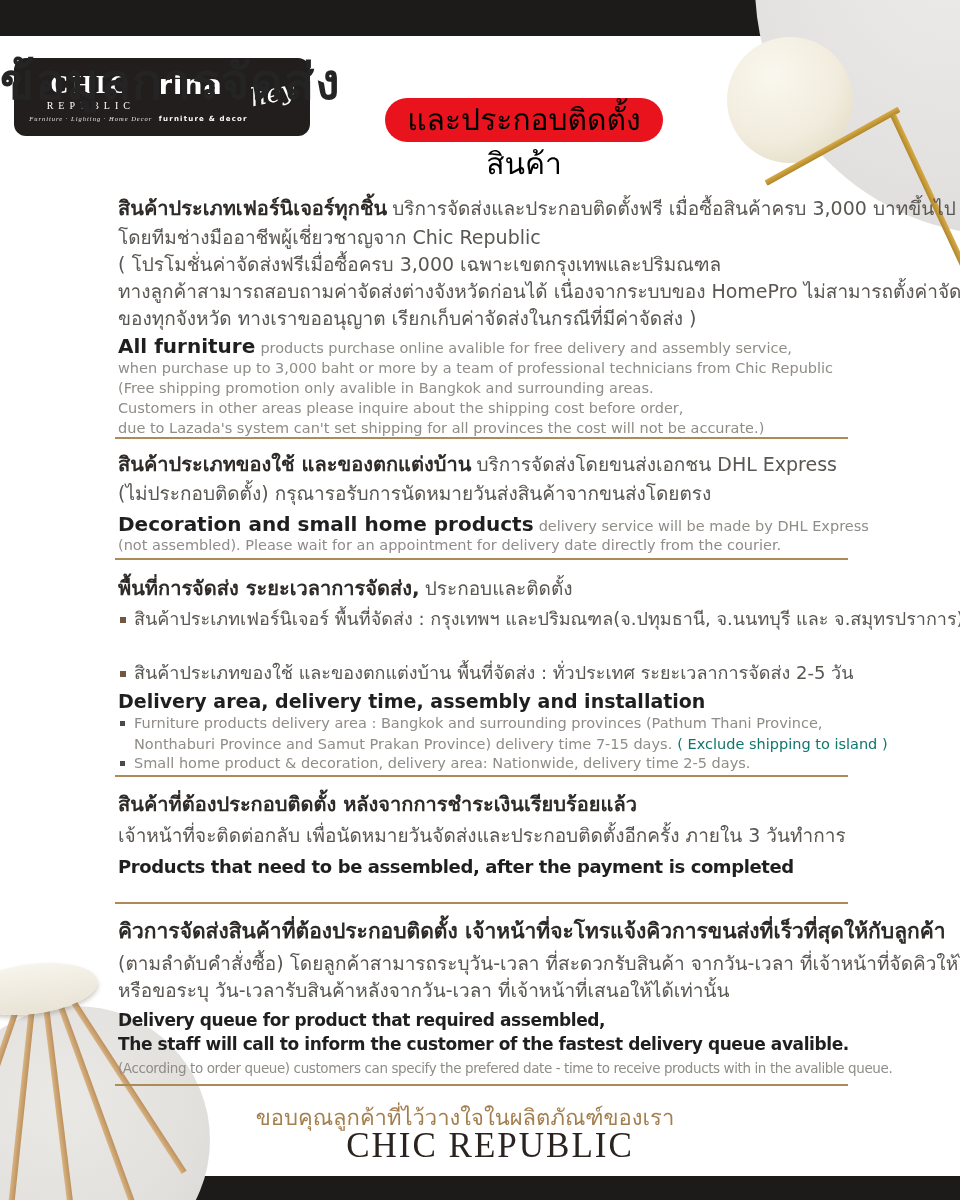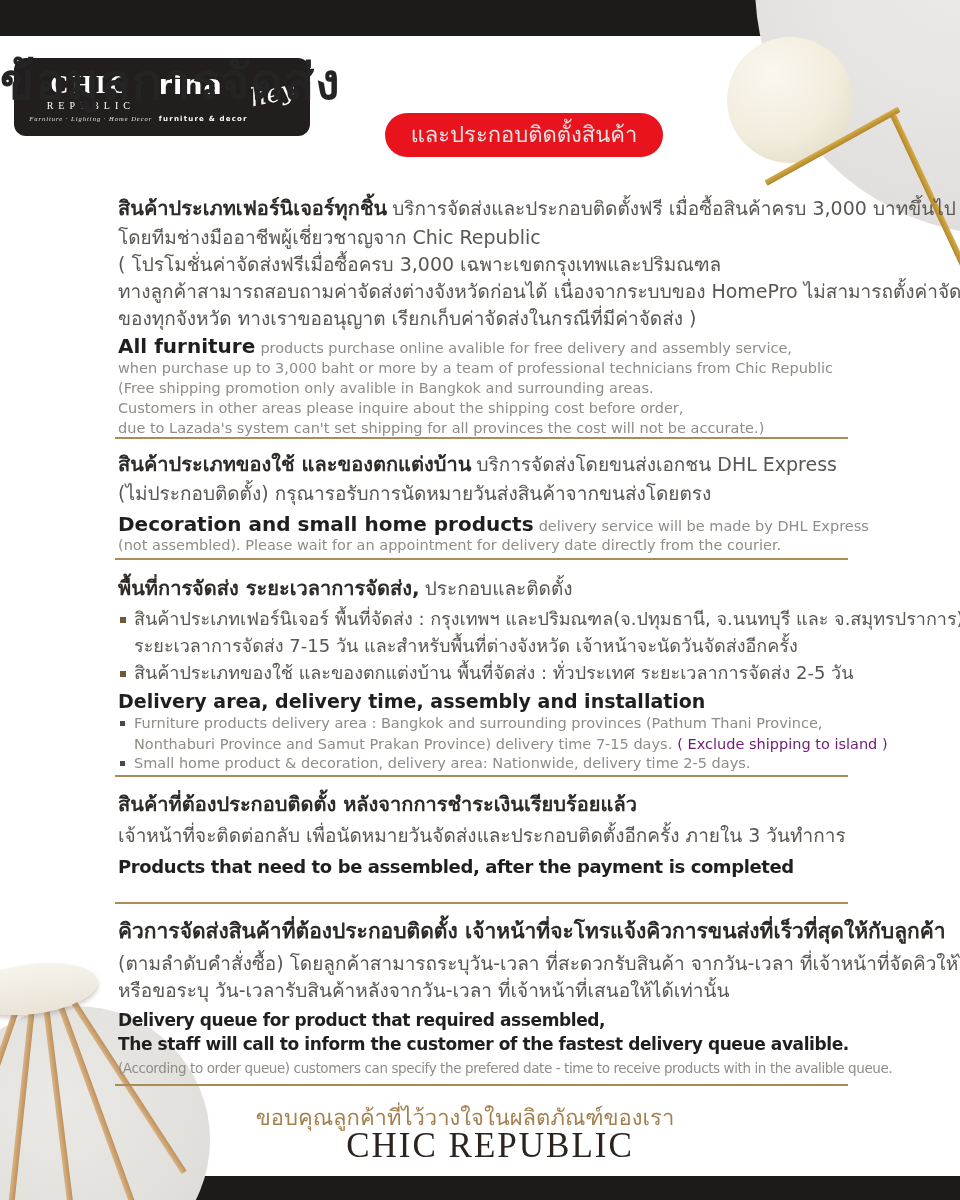--- a/index.html
+++ b/index.html
@@ -46,38 +46,38 @@
   .chic-tag  { font-family:"Liberation Serif","DejaVu Serif",serif; font-style:italic; font-size:6.5px; letter-spacing:1px; margin-top:5px; color:#e9e6e2; }
   .rina-logo { display:flex; align-items:flex-start; line-height:1; }
   .rina-name { font-size:27px; font-weight:bold; letter-spacing:1px; }
   .rina-sub  { font-size:7px; font-weight:bold; letter-spacing:1.2px; margin-top:18px; }
   .rina-script { font-family:"DejaVu Serif","Liberation Serif",serif; font-style:italic; font-size:25px; margin:10px 0 0 2px; transform:rotate(-12deg); }
   .title {
     position:absolute; left:0; top:42px; width:960px; text-align:left; z-index:5;
     font-size:50px; font-weight:bold; color:#242424; letter-spacing:1px;
   }
   .badge {
-    position:absolute; left:385px; top:113px; width:278px; height:44px; border-radius:22px; z-index:5;
-    background:#e8131c; color:#e5e5e5; font-size:22px; text-align:center; line-height:44px;
+    position:absolute; left:385px; top:98px; width:278px; height:44px; border-radius:22px; z-index:5;
+    background:#e8131c; color:#000000; font-size:30px; text-align:center; line-height:44px;
   }
   .subtitle {
     position:absolute; left:0; top:162px; width:960px; text-align:center; z-index:5;
     font-size:21px; color:#1f1f1f;
   }
   
   .line { position:absolute; left:118px; white-space:nowrap; z-index:5; line-height:1.25; }
   .th-b { font-weight:bold; color:#2d2a28; }
   .th   { color:#5a5652; }
   .lg   { font-size:20px; }
   .md   { font-size:19px; }
   .sm   { font-size:18px; }
   .en-b { font-weight:bold; color:#1f1f1f; }
   .en   { color:#908c87; font-size:14.5px; }
   .tight{ letter-spacing:-0.4px; }
-  .red  { color:#701a75; }
+  .red  { color:#0f766e; }
   .bullet { padding-left:16px; }
   .bullet::before {
     content:""; position:absolute; left:2px; top:9px; width:6px; height:6px; background:#6f5740;
   }
   .bullet-en::before { background:#4c4a48; top:7px; width:5px; height:5px; }
   .cont { padding-left:16px; }
   .divider { position:absolute; left:115px; width:733px; height:2px; background:#ad8b57; z-index:5; }
   
   .footer-thai {
     position:absolute; left:0; top:1100px; width:930px; text-align:center; z-index:5;
@@ -156,21 +156,20 @@
     <span class="en">delivery service will be made by DHL Express</span>
   </div>
   <div class="line en" style="top:536px">(not assembled). Please wait for an appointment for delivery date directly from the courier.</div>
   <div class="divider" style="top:558px"></div>
 
   <div class="line" style="top:576px">
     <span class="th-b lg">พื้นที่การจัดส่ง ระยะเวลาการจัดส่ง,</span>
     <span class="th md">ประกอบและติดตั้ง</span>
   </div>
   <div class="line th sm bullet" style="top:608px">สินค้าประเภทเฟอร์นิเจอร์ พื้นที่จัดส่ง : กรุงเทพฯ และปริมณฑล(จ.ปทุมธานี, จ.นนทบุรี และ จ.สมุทรปราการ)</div>
-  <div class="line th sm cont" style="top:635px">ระยะเวลาการจัดส่ง 7-15 วัน และสำหรับพื้นที่ต่างจังหวัด เจ้าหน้าจะนัดวันจัดส่งอีกครั้ง</div>
   <div class="line th sm bullet" style="top:662px">สินค้าประเภทของใช้ และของตกแต่งบ้าน พื้นที่จัดส่ง : ทั่วประเทศ ระยะเวลาการจัดส่ง 2-5 วัน</div>
   <div class="line en-b" style="top:690px; font-size:19px">Delivery area, delivery time, assembly and installation</div>
   <div class="line en bullet bullet-en" style="top:714px">Furniture products delivery area : Bangkok and surrounding provinces (Pathum Thani Province,</div>
   <div class="line cont" style="top:734px">
     <span class="en">Nonthaburi Province and Samut Prakan Province) delivery time 7-15 days.</span>
     <span class="red" style="font-size:14.5px">( Exclude shipping to island )</span>
   </div>
   <div class="line en bullet bullet-en" style="top:754px">Small home product &amp; decoration, delivery area: Nationwide, delivery time 2-5 days.</div>
   <div class="divider" style="top:775px"></div>
 

